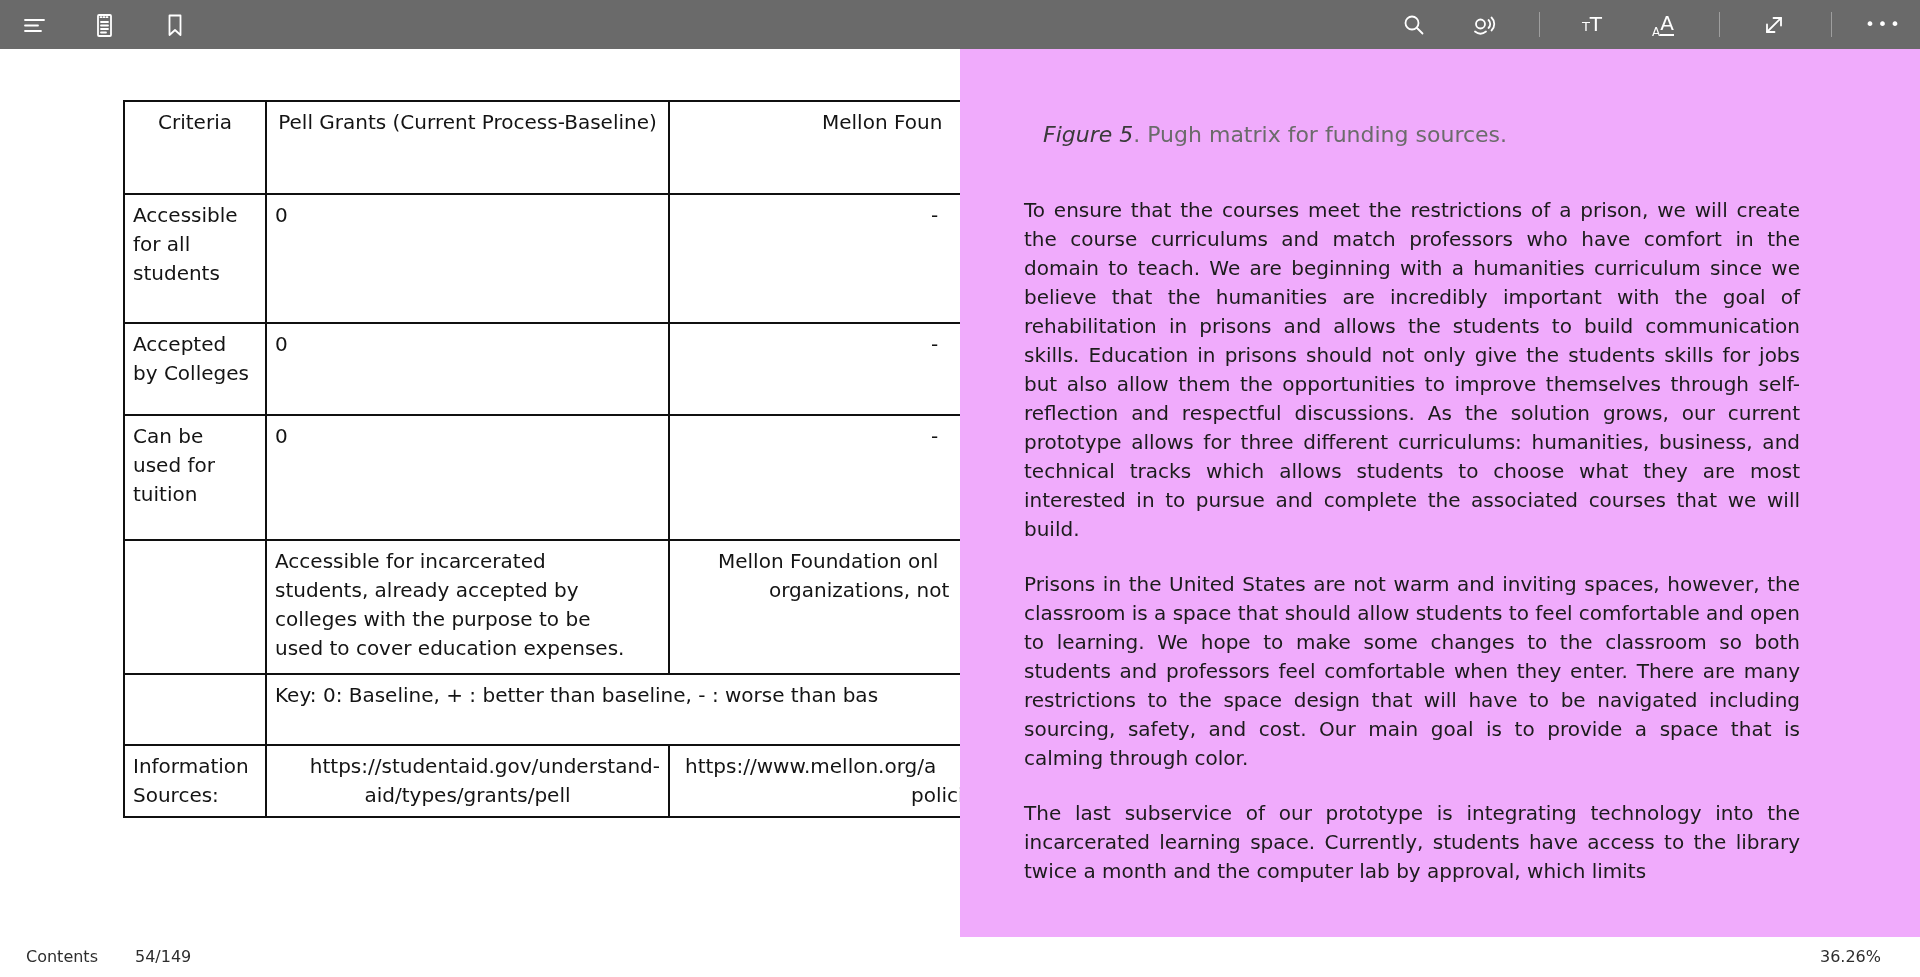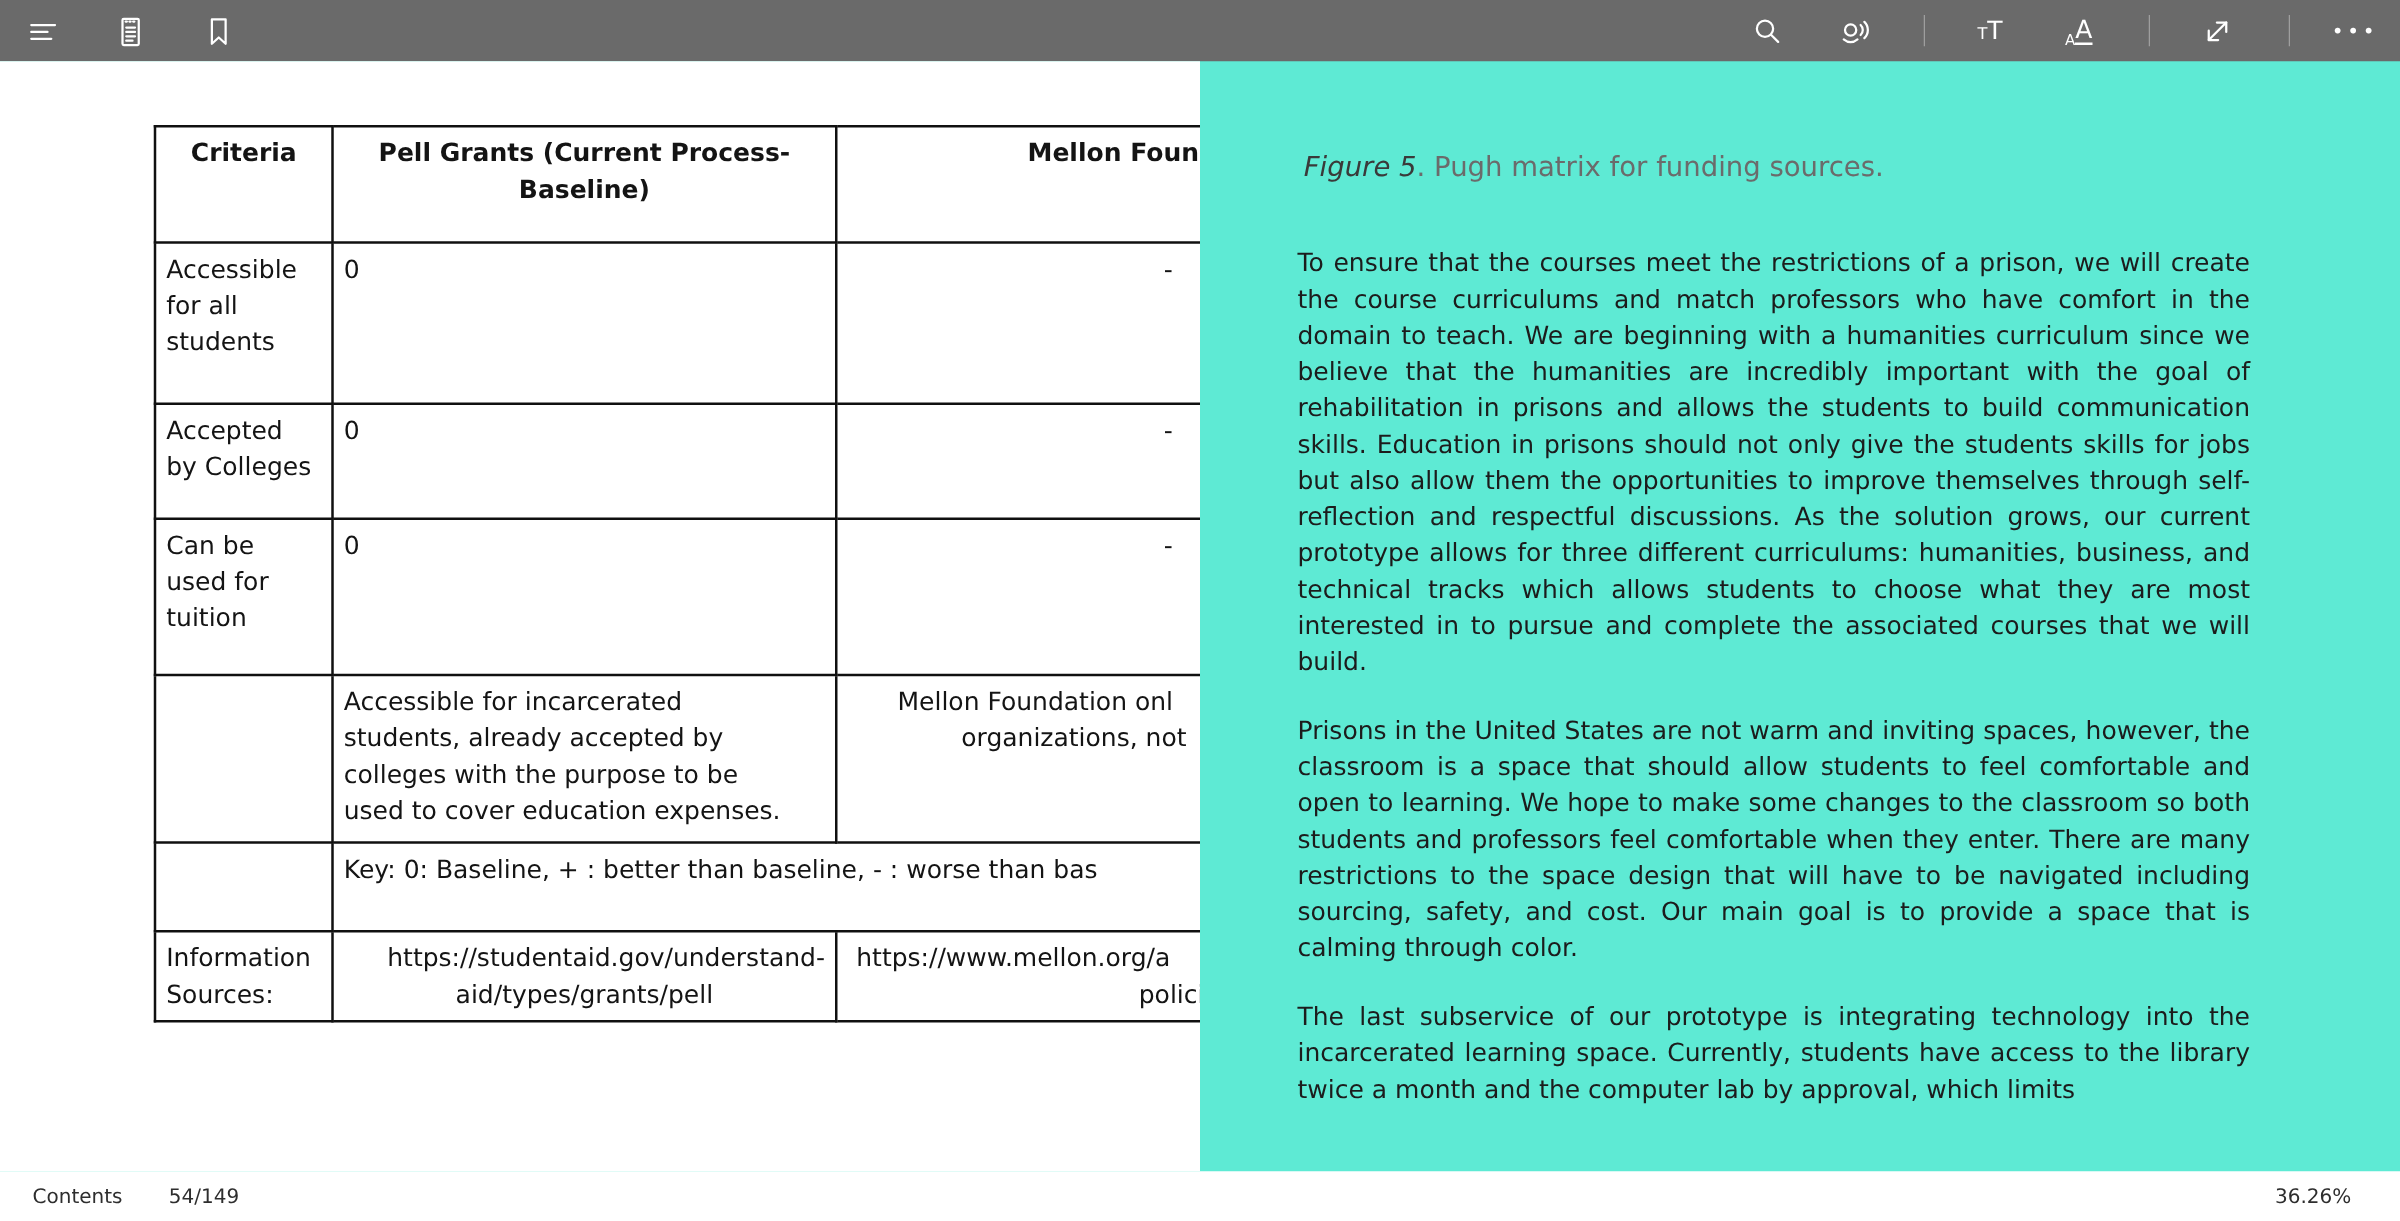--- a/index.html
+++ b/index.html
@@ -1,18 +1,18 @@
 <!DOCTYPE html>
 <html><head>
 <meta charset="utf-8">
 <style>
   html,body { margin:0; padding:0; background:#fff; }
   .screen {
     position:relative; width:1920px; height:977px; overflow:hidden;
-    background:#5eead4; font-family:"DejaVu Sans","Liberation Sans",sans-serif;
+    background:#f0abfc; font-family:"DejaVu Sans","Liberation Sans",sans-serif;
     -webkit-font-smoothing:antialiased;
   }
 
   
   .toolbar { position:absolute; left:0; top:0; width:1920px; height:49px; background:#6a6a6a; }
   .tb-btn {
     position:absolute; top:0; height:49px; width:44px; transform:translateX(-50%);
     display:flex; align-items:center; justify-content:center; cursor:pointer; color:#ffffff;
   }
   .tb-btn svg { stroke:#ffffff; fill:none; stroke-width:1.8; stroke-linecap:round; stroke-linejoin:round; }
@@ -25,35 +25,35 @@
   .more-dots { font-size:16px; letter-spacing:3px; line-height:1; }
 
   
   .left-page { position:absolute; left:0; top:49px; width:960px; height:888px; overflow:hidden; background:#fff; }
   table.pugh {
     position:absolute; left:123px; top:51px; width:1057px;
     border-collapse:collapse; table-layout:fixed;
     font-size:20px; line-height:29px; color:#141414;
   }
   table.pugh td, table.pugh th { border:2px solid #101010; vertical-align:top; padding:6px 8px; font-weight:normal; text-align:left; }
-  table.pugh th { font-weight:bold; text-align:center;margin-top:20px; }
+  table.pugh th { font-weight:normal; text-align:center;margin-top:20px; }
   .cell-center { text-align:center; }
   .nw { white-space:nowrap; display:block; }
   .mellon-head { display:block; white-space:nowrap; text-align:left; margin-left:144px; }
   .key-cell { font-weight:bold; white-space:nowrap; overflow:hidden; }
 
   
   .caption { position:absolute; left:1043px; top:120px; font-size:22px; line-height:30px; }
   .caption .fig { font-style:italic; color:#3a3a3a; }
   .caption .rest { color:#6b6b6b; }
   .bodytext {
     position:absolute; left:1022px; top:196px; width:778px;
     font-size:20px; line-height:29px; text-align:justify; color:#1c1c1c;
   }
-  .bodytext p { margin:0 0 26px 16px; }
+  .bodytext p { margin:0 0 26px 2px; }
 
   
   .statusbar { position:absolute; left:0; bottom:0; width:1920px; height:40px; background:#fff; font-size:16px; color:#2e2e2e; }
   .sb-contents { position:absolute; left:26px; top:10px; cursor:pointer; }
   .sb-pages { position:absolute; left:135px; top:10px; }
   .sb-progress { position:absolute; right:39px; top:10px; }
 </style>
 </head>
 <body>
 

